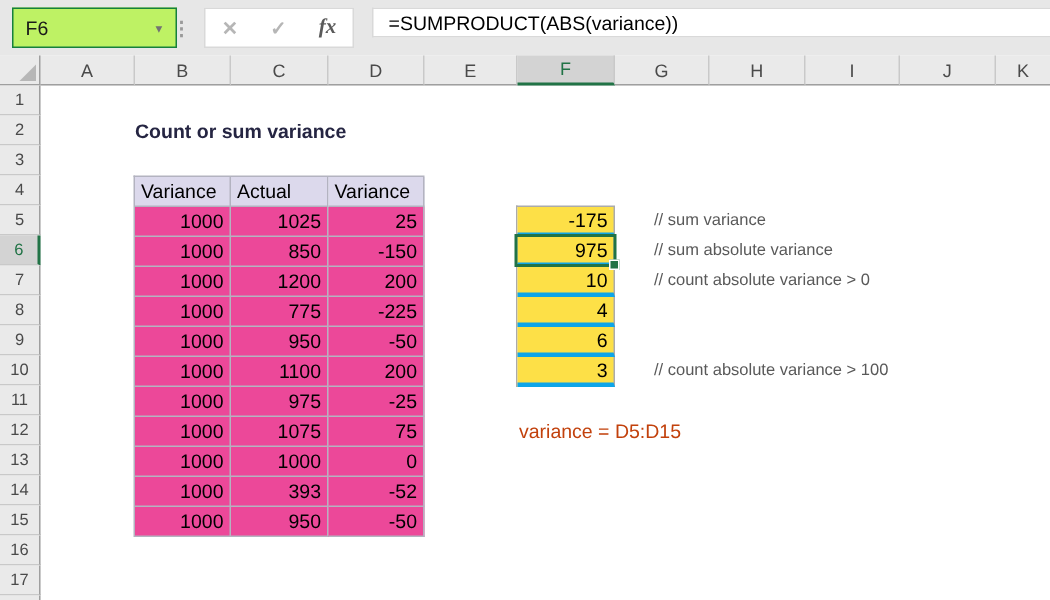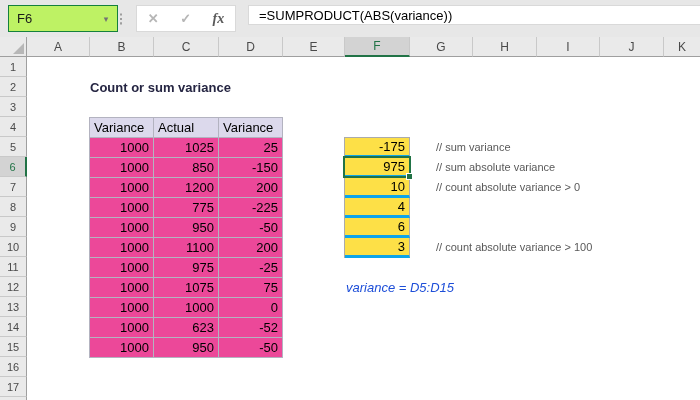--- a/index.html
+++ b/index.html
@@ -108,21 +108,21 @@
     background:#217346; border:1px solid #ffffff; pointer-events:auto; cursor:crosshair;
   }
 
   .comment {
     position:absolute; left:436px; height:20px;
     display:flex; align-items:center; font-size:11px; color:#595959; cursor:cell; white-space:nowrap;
   }
   .note {
     position:absolute; left:346px; top:277px; height:20px;
     display:flex; align-items:center;
-    font-size:13px; font-style:italic; color:#1d4ed8; cursor:cell; white-space:nowrap;
+    font-size:13px; color:#c2410c; cursor:cell; white-space:nowrap;
   }
 </style>
 </head>
 <body>
 
 <div id="app">
 
   <div class="fbar">
     <div class="namebox">
       <span class="txt">F6</span>
@@ -212,21 +212,21 @@
 
     <div class="vc num">1000</div>
     <div class="vc num">1075</div>
     <div class="vc num">75</div>
 
     <div class="vc num">1000</div>
     <div class="vc num">1000</div>
     <div class="vc num">0</div>
 
     <div class="vc num">1000</div>
-    <div class="vc num">623</div>
+    <div class="vc num">393</div>
     <div class="vc num">-52</div>
 
     <div class="vc num">1000</div>
     <div class="vc num">950</div>
     <div class="vc num">-50</div>
   </div>
 
   <div class="results">
     <div class="rc">-175</div>
     <div class="rc">975</div>

